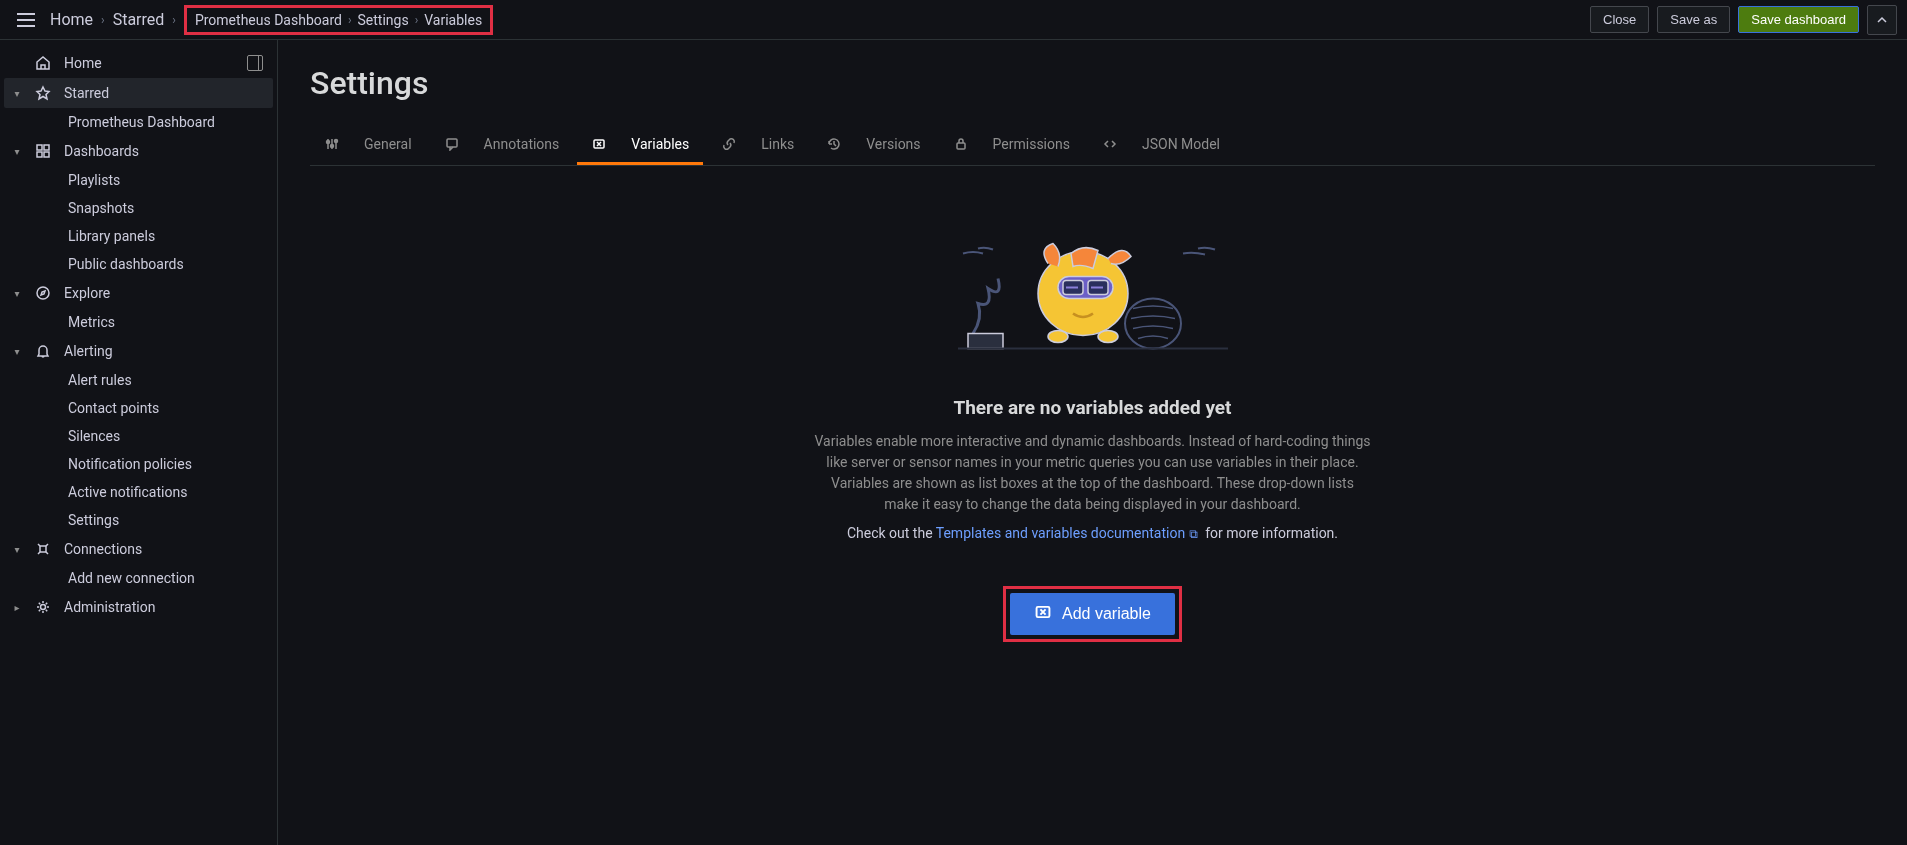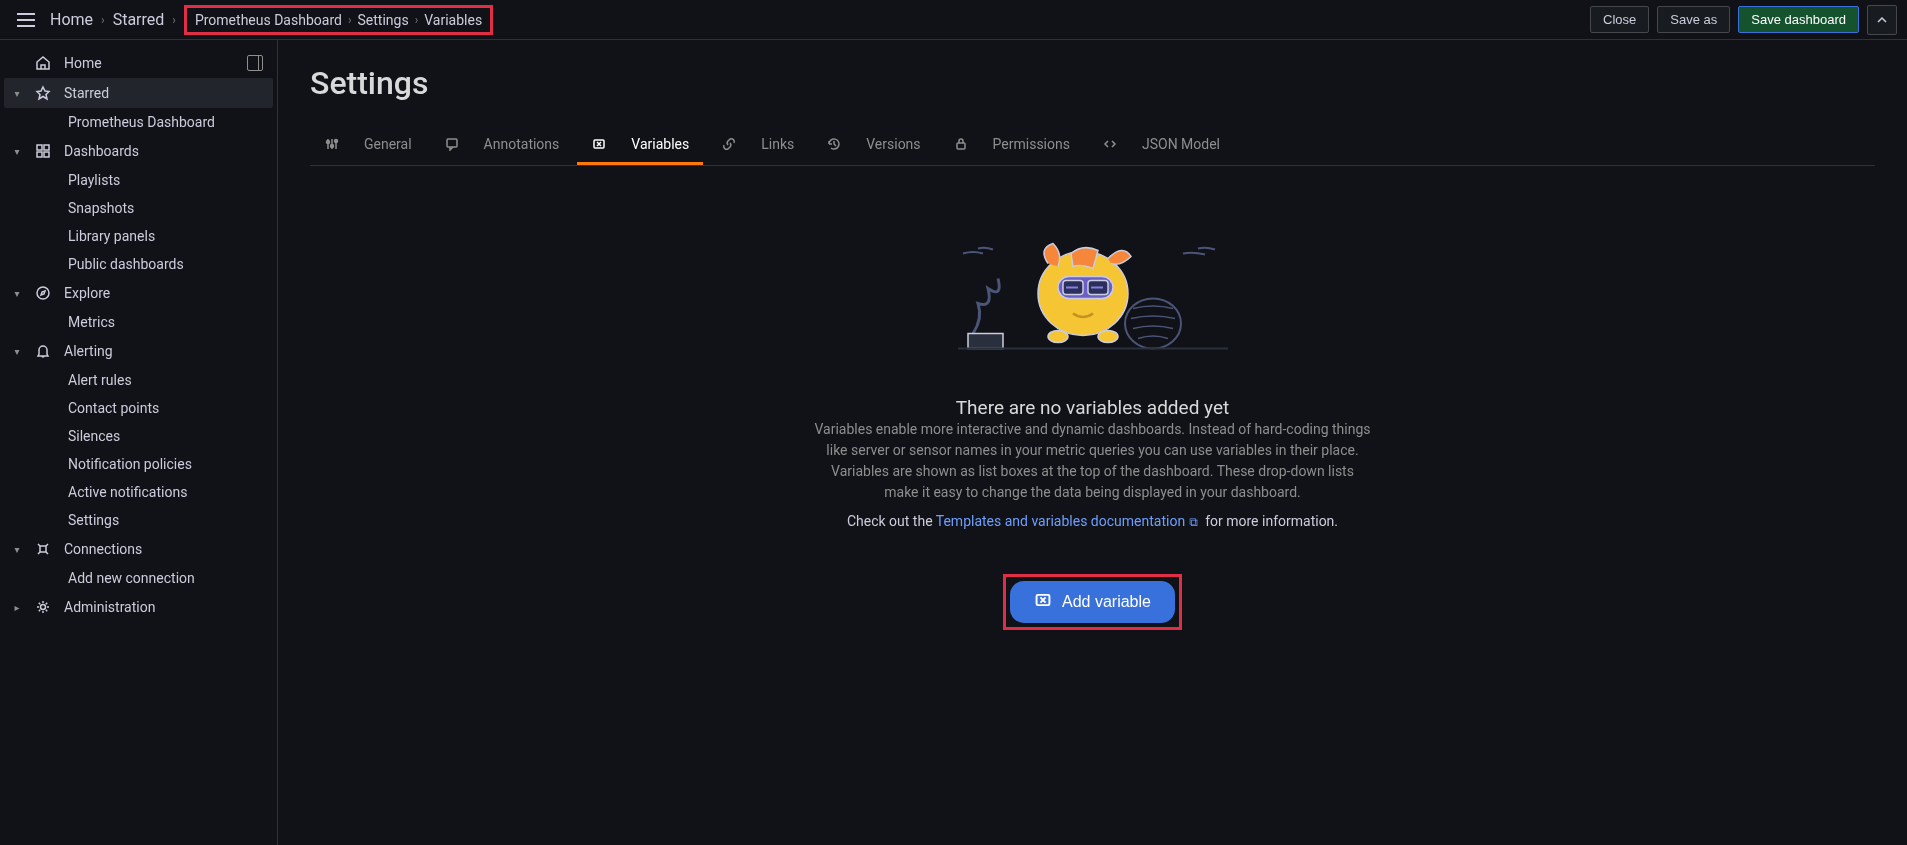--- a/index.html
+++ b/index.html
@@ -34,21 +34,21 @@
     .topbar-right { display: flex; align-items: center; gap: 8px; margin-left: 40px; }
     .btn {
       padding: 5px 12px;
       font-size: 13px;
       border-radius: 2px;
       cursor: pointer;
       border: 1px solid #44474d;
       background: #181b1f;
       color: #ccccdc;
     }
-    .btn-primary { background: #14532d; border-color: #3871dc; color: #fff; }
+    .btn-primary { background: #4d7c0f; border-color: #3871dc; color: #fff; }
     .btn-icon {
       width: 30px; height: 30px;
       display: flex; align-items: center; justify-content: center;
       border: 1px solid #44474d;
       background: #181b1f;
       cursor: pointer;
       border-radius: 2px;
     }
     .layout { display: flex; height: calc(100% - 40px); }
     .sidebar {
@@ -90,35 +90,35 @@
       border-bottom: 3px solid transparent;
     }
     .tab.active { color: #fff; border-bottom-color: #ff780a; }
     .tab-icon { width: 16px; height: 16px; display: flex; align-items: center; justify-content: center; }
     .empty-state {
       display: flex; flex-direction: column; align-items: center;
       padding-top: 50px;
       text-align: center;
     }
     .empty-img { width: 280px; height: 150px; margin-bottom: 30px; position: relative; }
-    .empty-title { font-size: 19px; font-weight: 400; color: #d8d9da; }
+    .empty-title { font-size: 19px; font-weight: 700; color: #d8d9da; margin-bottom: 12px; }
     .empty-desc { font-size: 14px; color: #8e8e8e; max-width: 560px; line-height: 1.5; margin-bottom: 10px; }
     .empty-link-line { font-size: 14px; color: #ccccdc; margin-bottom: 45px; }
     .link { color: #6e9fff; cursor: pointer; }
     .ext-icon { display: inline-block; margin: 0 4px; color: #6e9fff; font-size: 12px; vertical-align: middle; }
     .cta-wrap { border: 3px solid #e02f44; padding: 4px; display: inline-block; }
     .btn-cta {
       display: flex; align-items: center; gap: 10px;
       padding: 10px 24px;
       background: #3871dc;
       color: #fff;
       font-size: 16px;
       cursor: pointer;
       border: none;
-      border-radius: 14px;
+      border-radius: 2px;
     }
     svg { stroke: currentColor; fill: none; stroke-width: 1.5; }
     .grot {
       position: absolute; left: 50%; top: 50%; transform: translate(-50%, -55%);
     }
   </style>
 </head>
 <body>
 
 <div class="topbar">

